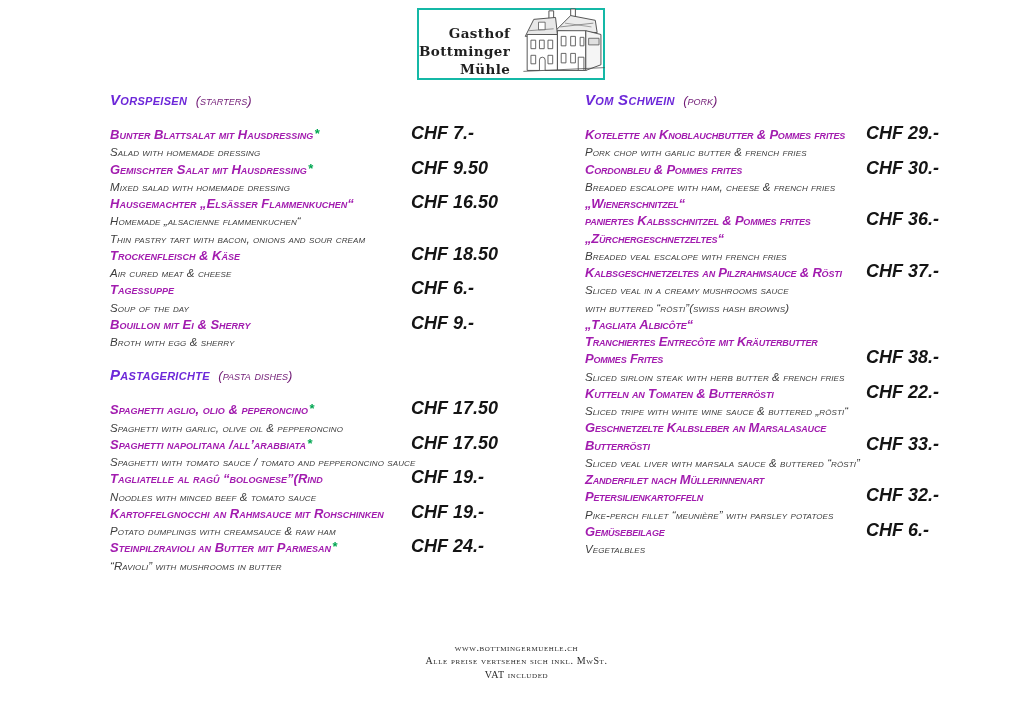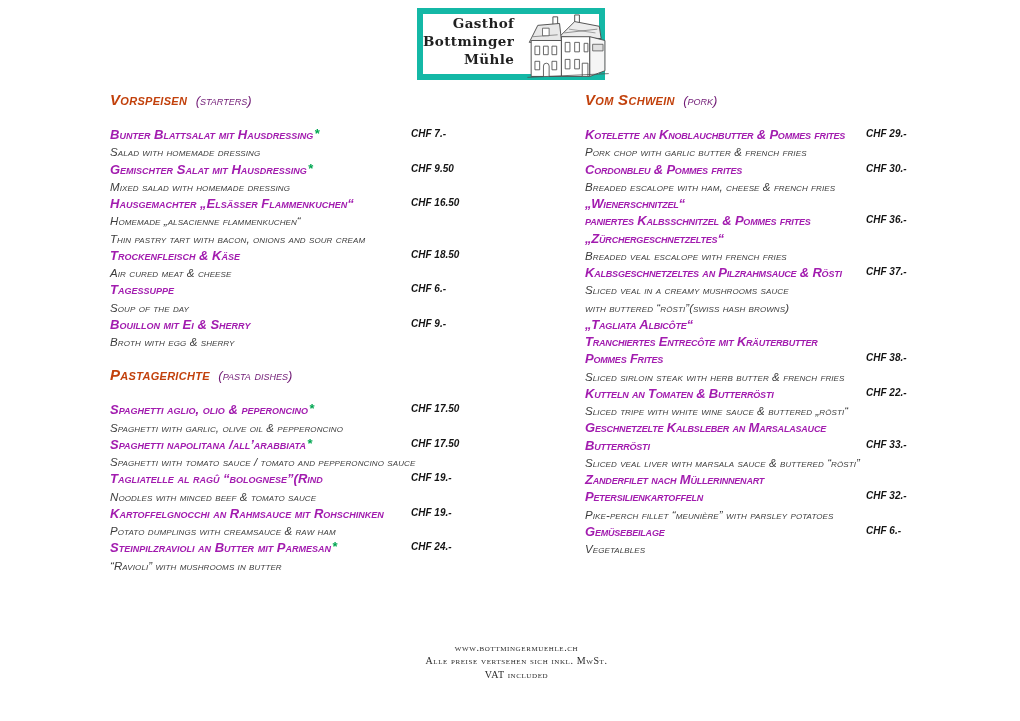--- a/index.html
+++ b/index.html
@@ -5,59 +5,59 @@
 <style>
   html,body{margin:0;padding:0;background:#ffffff;}
   .page{
     position:relative;width:1020px;height:721px;background:#ffffff;
     font-family:"Liberation Sans",sans-serif;overflow:hidden;color:#161616;
   }
 
   
   .logo-box{
     position:absolute;left:417px;top:8px;width:188px;height:72px;
-    border:6px solid #14b8a6;box-sizing:border-box;background:#fff;
-    display:flex;align-items:flex-start;
+    border:2px solid #14b8a6;box-sizing:border-box;background:#fff;
+    display:flex;align-items:flex-end;
   }
   .logo-text{
     flex:1;text-align:right;padding-right:7px;
     font-family:"DejaVu Serif",serif;font-weight:bold;
     font-size:13.5px;line-height:18px;color:#1f1f1f;letter-spacing:0.4px;
   }
   .logo-art{width:96px;height:70px;flex:0 0 auto;margin-right:2px;}
 
   
   .col{position:absolute;top:90px;}
   .col-left{left:110px;width:405px;--price-x:301px;}
   .col-right{left:585px;width:425px;--price-x:281px;}
 
   .section + .section{margin-top:16px;}
   .sec-head{height:20px;line-height:20px;white-space:nowrap;margin-bottom:15px;}
   .sec-title{
     font-size:15px;font-weight:bold;font-style:italic;
-    font-variant:small-caps;letter-spacing:0.3px;color:#c2410c;
+    font-variant:small-caps;letter-spacing:0.3px;color:#6d28d9;
   }
   .sec-sub{
     font-size:13px;font-style:italic;font-variant:small-caps;
     color:#701a75;margin-left:4px;
   }
 
   .line{position:relative;height:17.25px;line-height:17.25px;white-space:nowrap;}
   .nm{
     font-size:13px;font-weight:bold;font-style:italic;
     font-variant:small-caps;color:#a21caf;
   }
   .col-right .nm{letter-spacing:-0.2px;}
   .star{
     color:var(--star,#00A651);font-weight:bold;font-style:italic;
     font-size:13px;vertical-align:1px;margin-left:1px;
   }
   .price{
     position:absolute;left:var(--price-x);top:0;
-    font-size:10px;font-weight:bold;font-style:italic;color:#141414;
+    font-size:18px;font-weight:bold;font-style:italic;color:#141414;
   }
   .ds{
     font-size:11.5px;font-style:italic;font-variant:small-caps;
     color:#3c3c3c;letter-spacing:0.1px;
   }
 
   
   .footer{
     position:absolute;left:0;right:0;top:641px;text-align:center;
     font-family:"Liberation Serif",serif;font-variant:small-caps;

